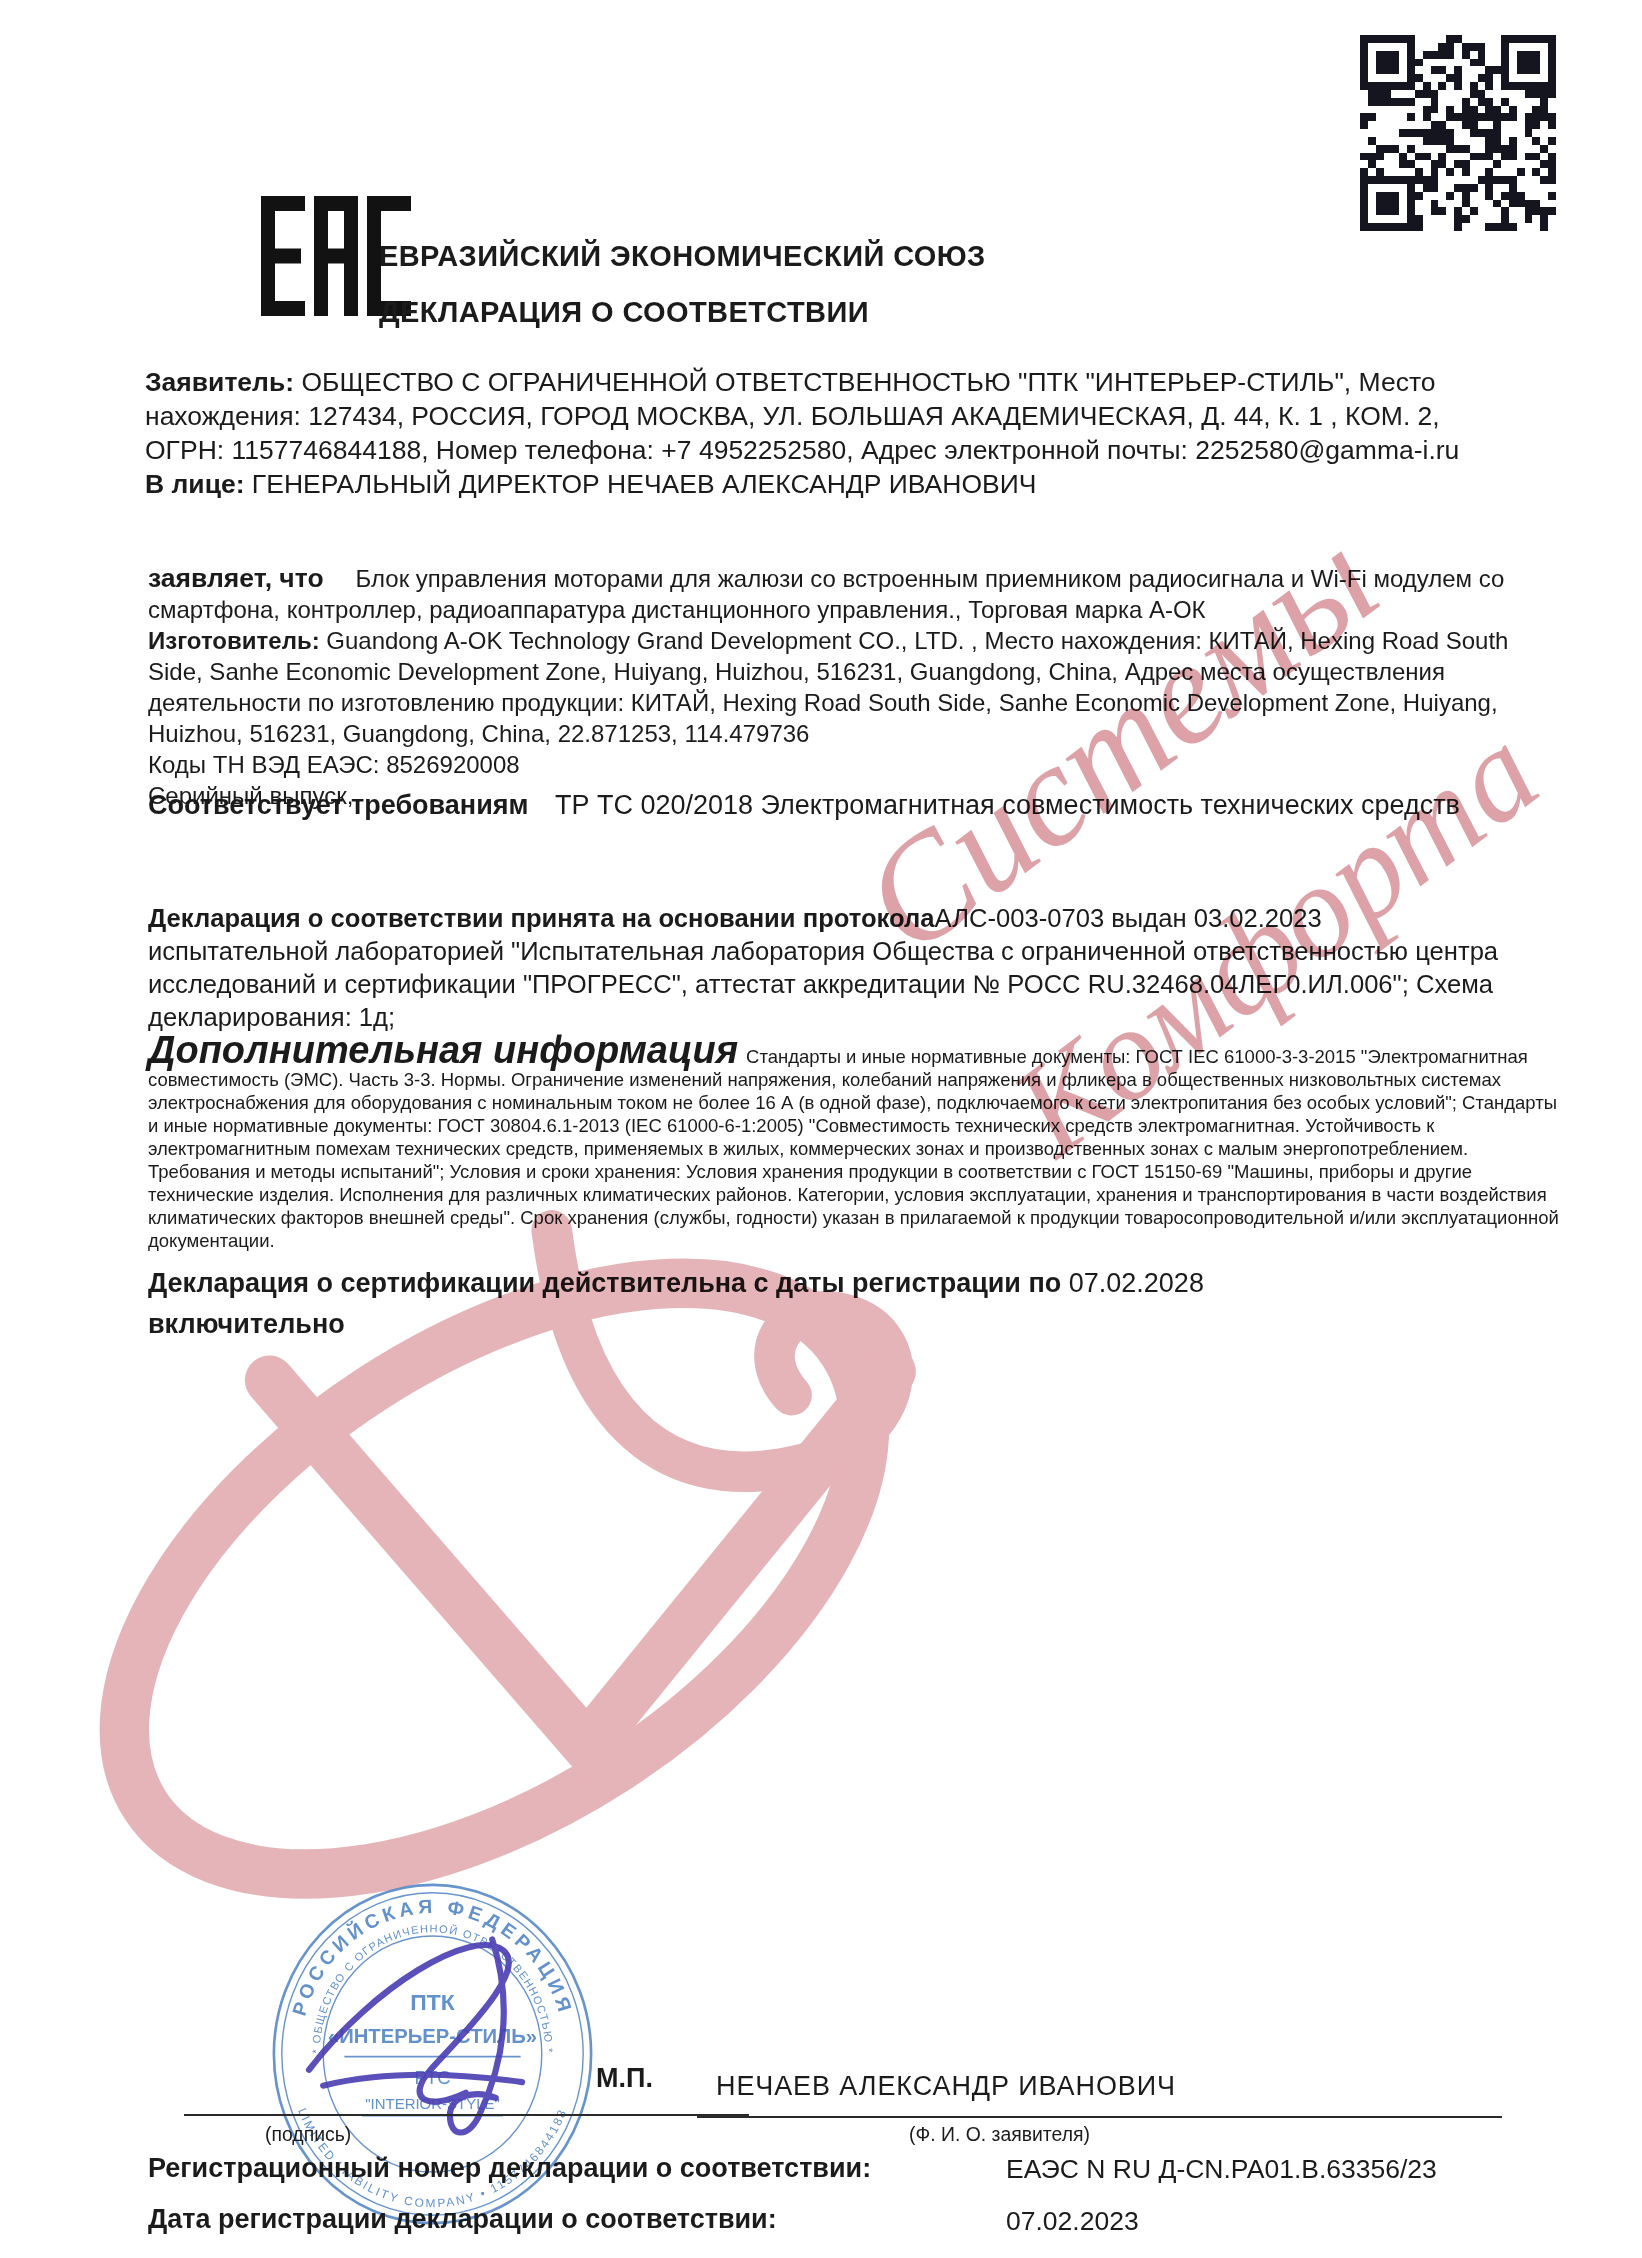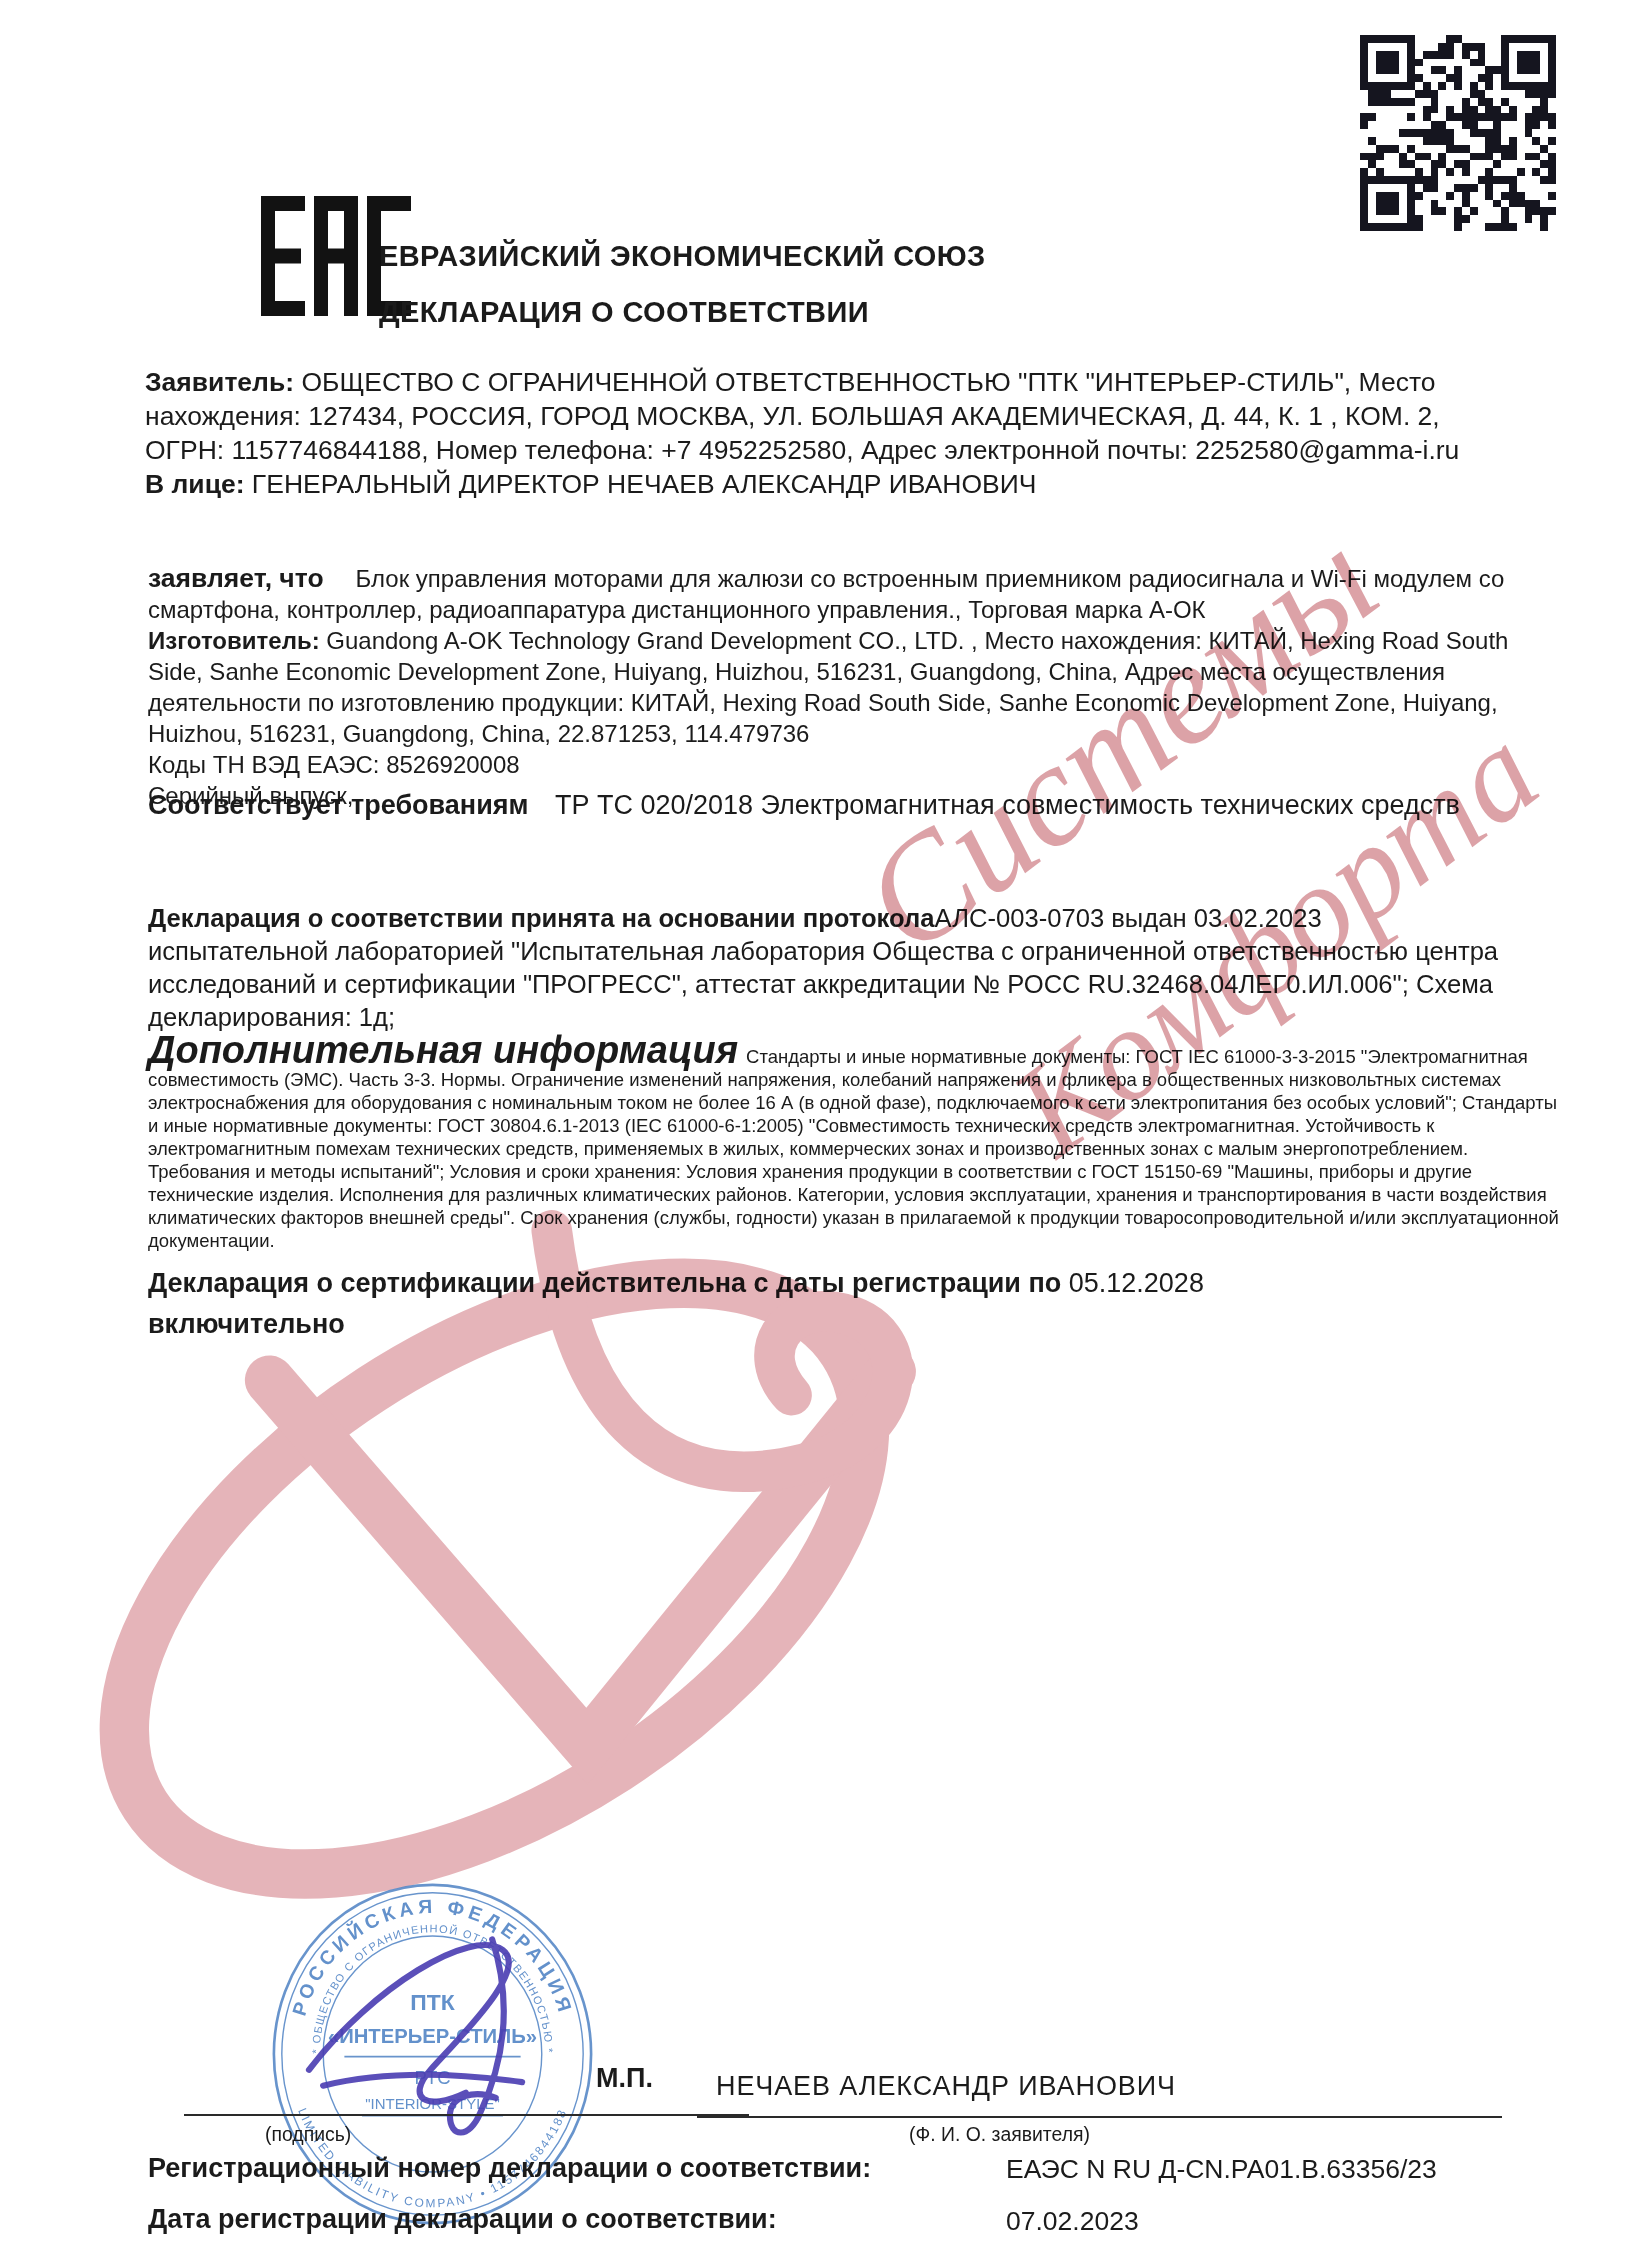--- a/index.html
+++ b/index.html
@@ -399,21 +399,21 @@
 
   <div class="abs blockD" style="left:148px;top:902px;width:1359px">
     <b class="lblgap3">Декларация о соответствии принята на основании протокола</b><span>АЛС-003-0703 выдан 03.02.2023 испытательной лабораторией "Испытательная лаборатория Общества с ограниченной ответственностью центра исследований и сертификации "ПРОГРЕСС", аттестат аккредитации № РОСС RU.32468.04ЛЕГ0.ИЛ.006"; Схема декларирования: 1д;</span>
   </div>
 
   <div class="abs blockE" style="left:148px;top:1039px;width:1412px">
     <b class="biglabel">Дополнительная информация</b><span>Стандарты и иные нормативные документы: ГОСТ IEC 61000-3-3-2015 "Электромагнитная совместимость (ЭМС). Часть 3-3. Нормы. Ограничение изменений напряжения, колебаний напряжения и фликера в общественных низковольтных системах электроснабжения для оборудования с номинальным током не более 16 А (в одной фазе), подключаемого к сети электропитания без особых условий"; Стандарты и иные нормативные документы: ГОСТ 30804.6.1-2013 (IEC 61000-6-1:2005) "Совместимость технических средств электромагнитная. Устойчивость к электромагнитным помехам технических средств, применяемых в жилых, коммерческих зонах и производственных зонах с малым энергопотреблением. Требования и методы испытаний"; Условия и сроки хранения: Условия хранения продукции в соответствии с ГОСТ 15150-69 "Машины, приборы и другие технические изделия. Исполнения для различных климатических районов. Категории, условия эксплуатации, хранения и транспортирования в части воздействия климатических факторов внешней среды". Срок хранения (службы, годности) указан в прилагаемой к продукции товаросопроводительной и/или эксплуатационной документации.</span>
   </div>
 
   <div class="abs blockF" style="left:148px;top:1263px;width:1359px">
-    <b>Декларация о сертификации действительна с даты регистрации по</b> <span class="reg">05.12.2028</span><br>
+    <b>Декларация о сертификации действительна с даты регистрации по</b> <span class="reg">07.02.2028</span><br>
     <b>включительно</b>
   </div>
 
   <svg class="abs wmsvg" style="left:71px;top:1173px" width="935" height="776" viewBox="0 0 1060 880" aria-hidden="true">
     <g fill="none" stroke="#dfa2a8" stroke-width="56" opacity="0.8" stroke-linecap="round">
       <ellipse cx="480" cy="460" rx="472" ry="256" transform="rotate(-33 480 460)"></ellipse>
       <path d="M 225 235 L 585 650 L 930 225"></path>
       <path d="M 545 65 C 570 260 660 372 830 330 C 950 300 965 175 868 158 C 812 148 772 202 817 252" stroke-width="46"></path>
     </g>
   </svg>

